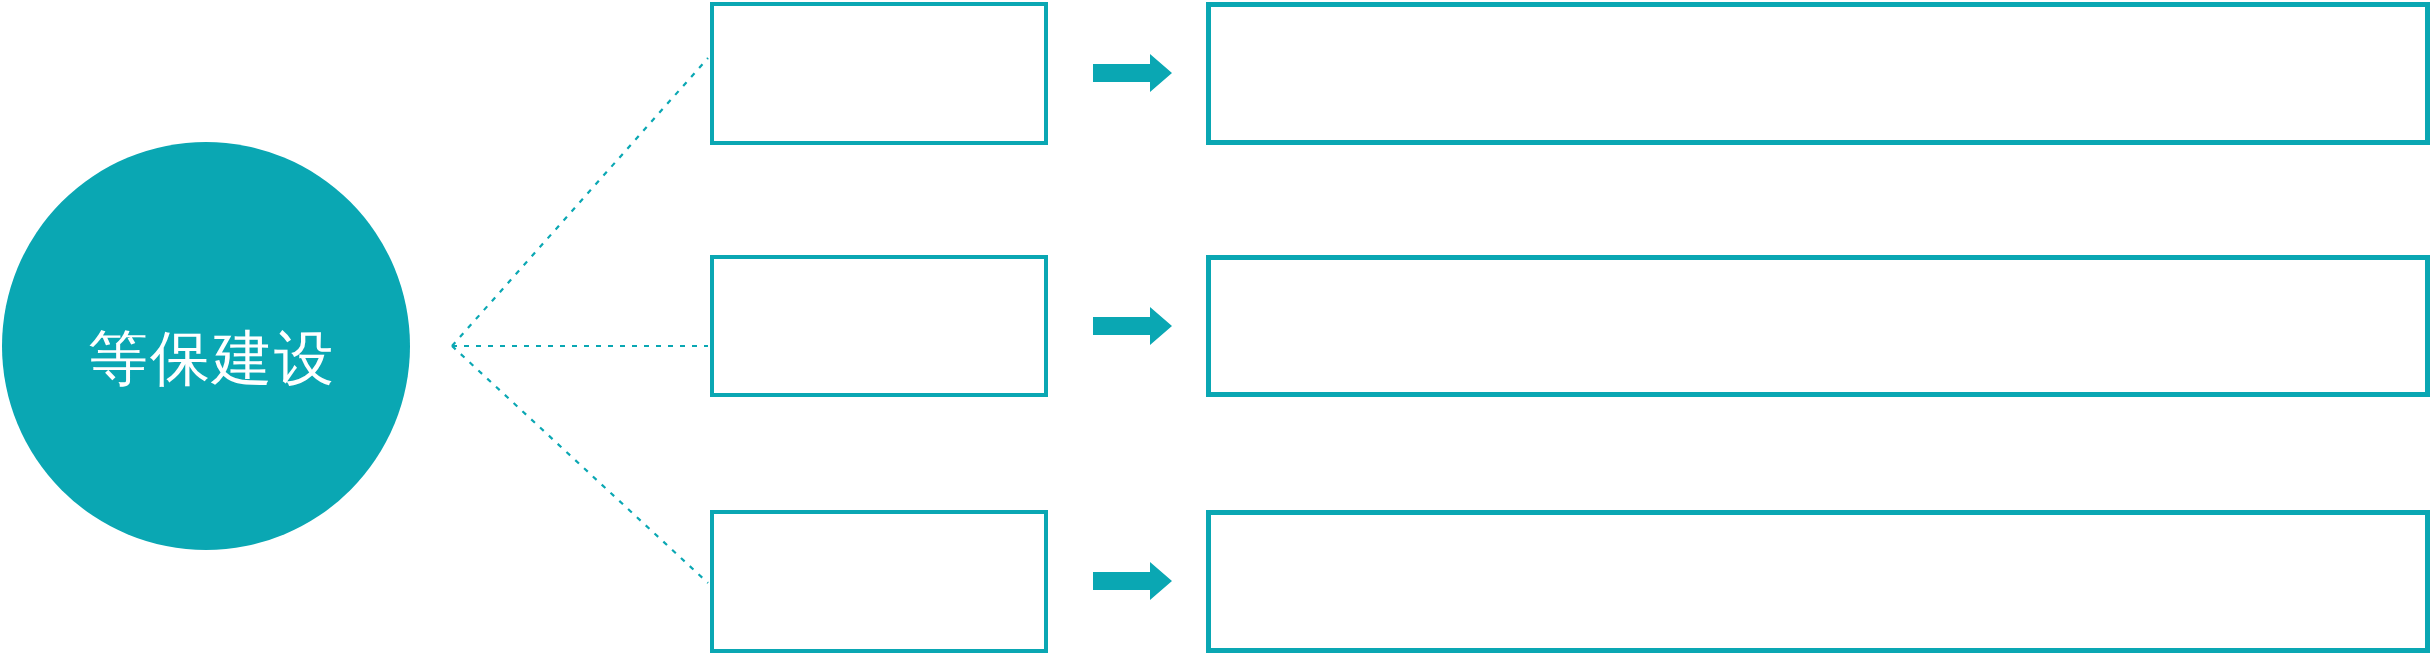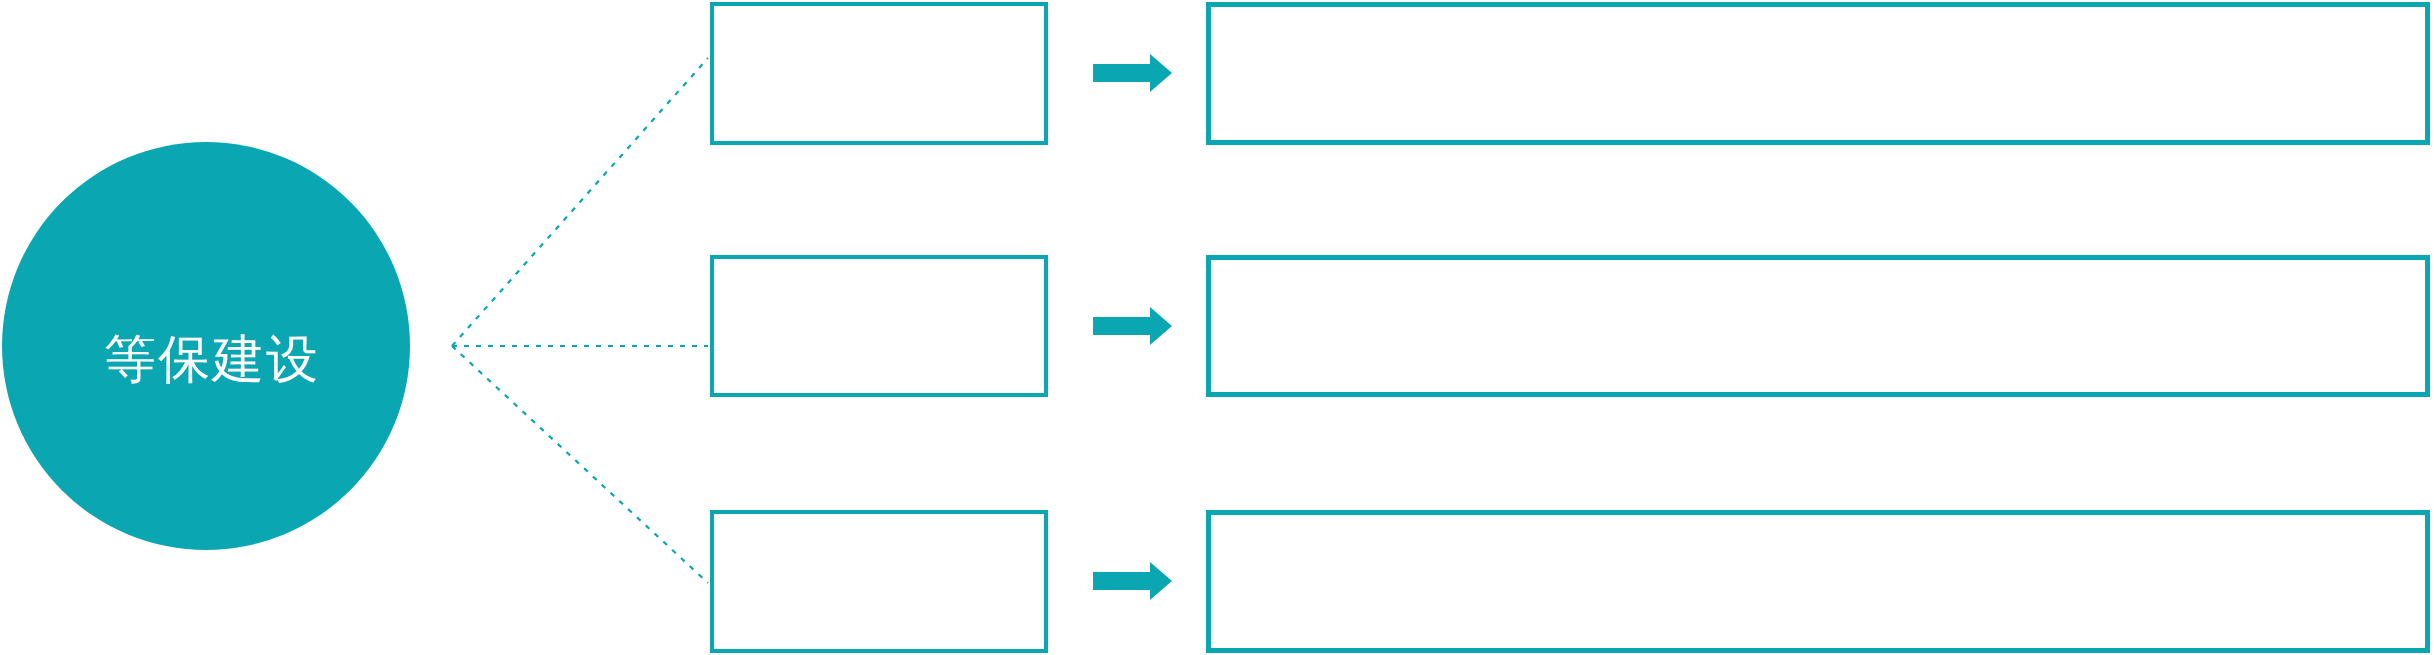--- a/index.html
+++ b/index.html
@@ -28,21 +28,21 @@
     height: 408px;
     border-radius: 50%;
     background: var(--accent);
     display: flex;
     align-items: center;
     justify-content: center;
   }
   .hub-text {
     text-align: center;
     color: var(--hub-text);
-    font-size: 52px;
+    font-size: 60px;
     font-weight: 300;
     line-height: 74px;
     letter-spacing: 2px;
     transform: translateY(13px);
     margin-left: 12px;
   }
   .connectors {
     position: absolute;
     left: 0;
     top: 0;

